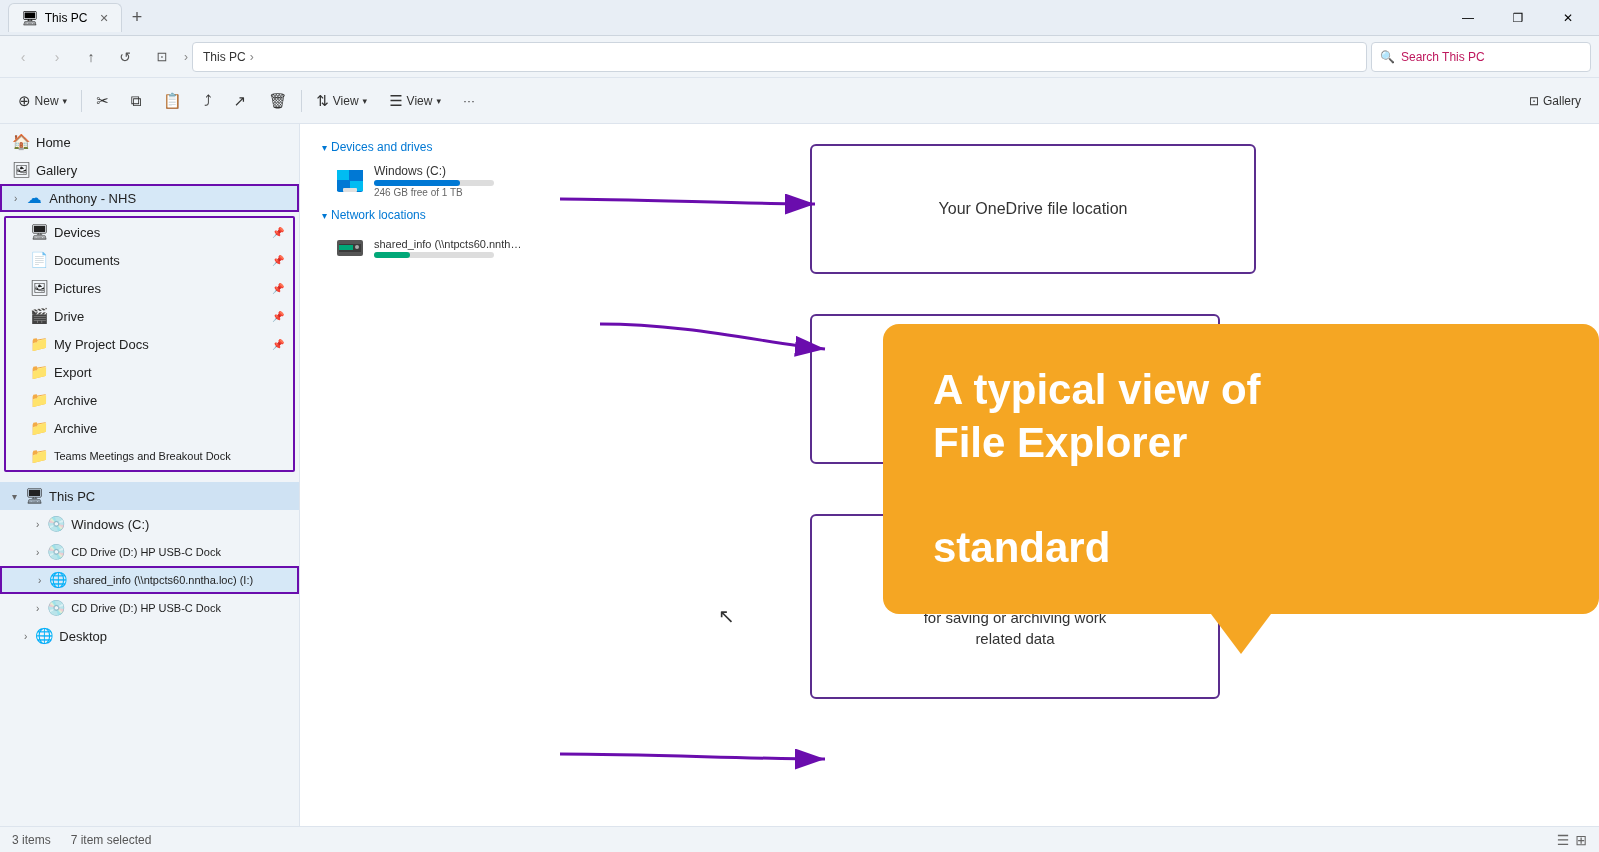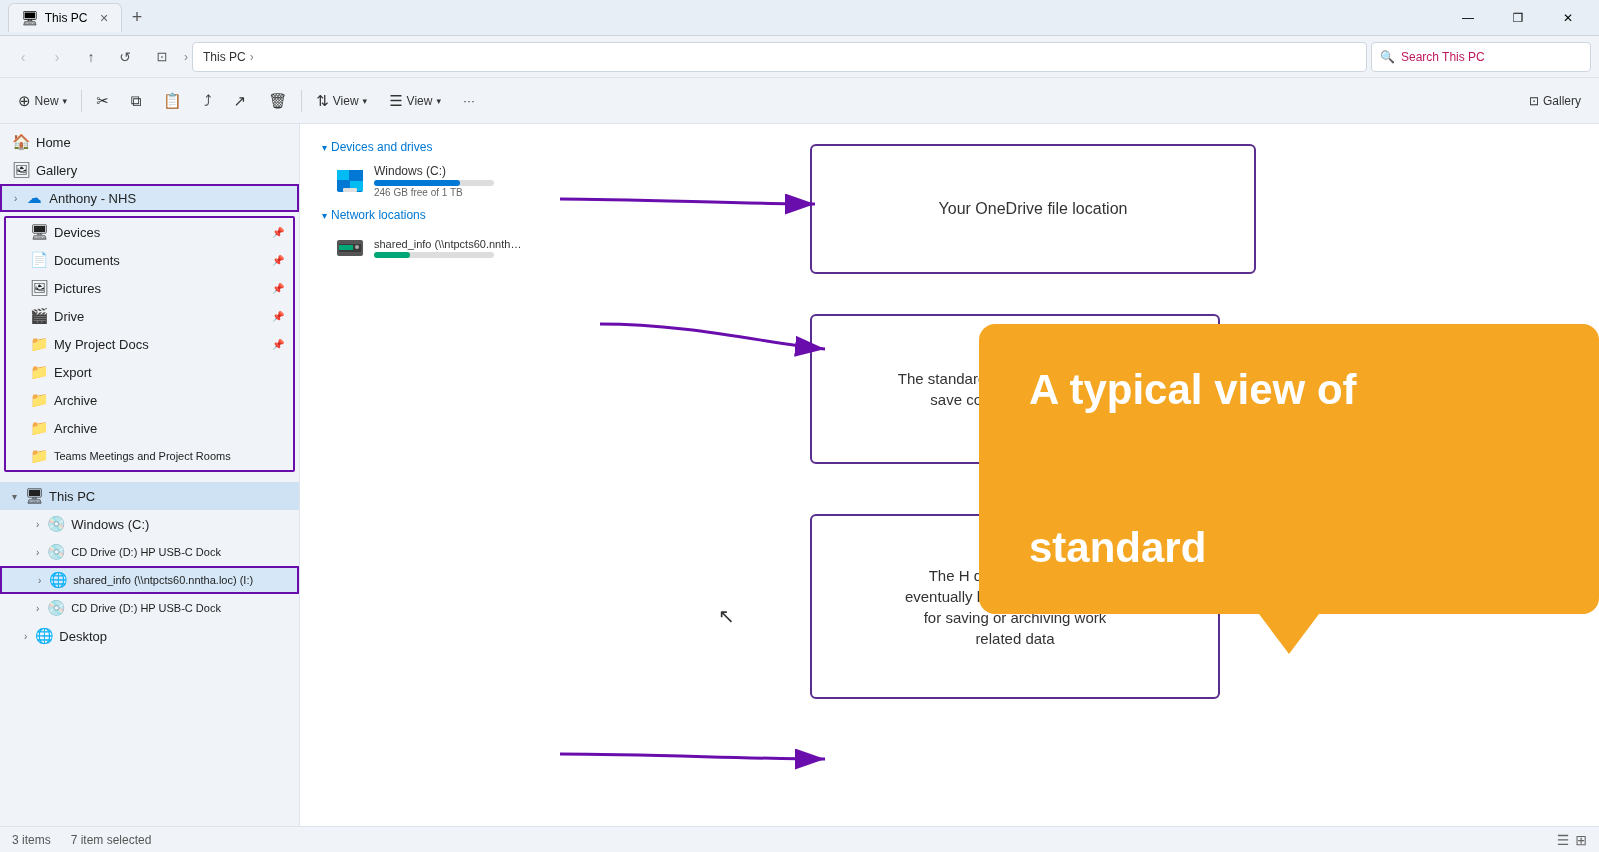--- a/index.html
+++ b/index.html
@@ -188,21 +188,21 @@
     .arrow-svg {
       position: absolute;
       pointer-events: none;
     }
 
     
     .orange-callout {
       position: absolute;
       right: 0;
       top: 200px;
-      width: 620px;
+      width: 716px;
       background: #f5a623;
       border-radius: 16px;
       padding: 40px 50px;
       display: flex;
       flex-direction: column;
       justify-content: center;
     }
     .orange-callout .callout-tail {
       position: absolute;
       bottom: -40px;
@@ -407,21 +407,21 @@
       <div class="sidebar-item indent1">
         <span class="sidebar-icon">📁</span>
         <span>Archive</span>
       </div>
       <div class="sidebar-item indent1">
         <span class="sidebar-icon">📁</span>
         <span>Archive</span>
       </div>
       <div class="sidebar-item indent1">
         <span class="sidebar-icon">📁</span>
-        <span style="font-size:11px;">Teams Meetings and Project Rooms</span>
+        <span style="font-size:11px;">Teams Meetings and Breakout Dock</span>
       </div>
     </div>
 
     <div style="height:6px;"></div>
 
     <div class="sidebar-item active" style="background:#cfe2f3;">
       <span class="sidebar-chevron">▾</span>
       <span class="sidebar-icon">🖥</span>
       <span>This PC</span>
     </div>
@@ -541,21 +541,21 @@
         </marker>
       </defs>
       <path d="M 10 50 C 100 50, 200 55, 275 55" stroke="#6a0dad" stroke-width="3" fill="none" marker-end="url(#arrow3)"></path>
     </svg>
 
     <div style="position:absolute; left:418px; top:480px; font-size:20px; color:#333; pointer-events:none;">↖</div>
 
     <div class="orange-callout">
       <div class="orange-callout-text">
         <span>A typical view of</span><br>
-        <br>
+        <span>File Explorer</span><br>
         <br>
         <span>standard</span>
       </div>
       <div class="callout-tail"></div>
     </div>
 
   </div>
 </div>
 
 <div class="status-bar">

